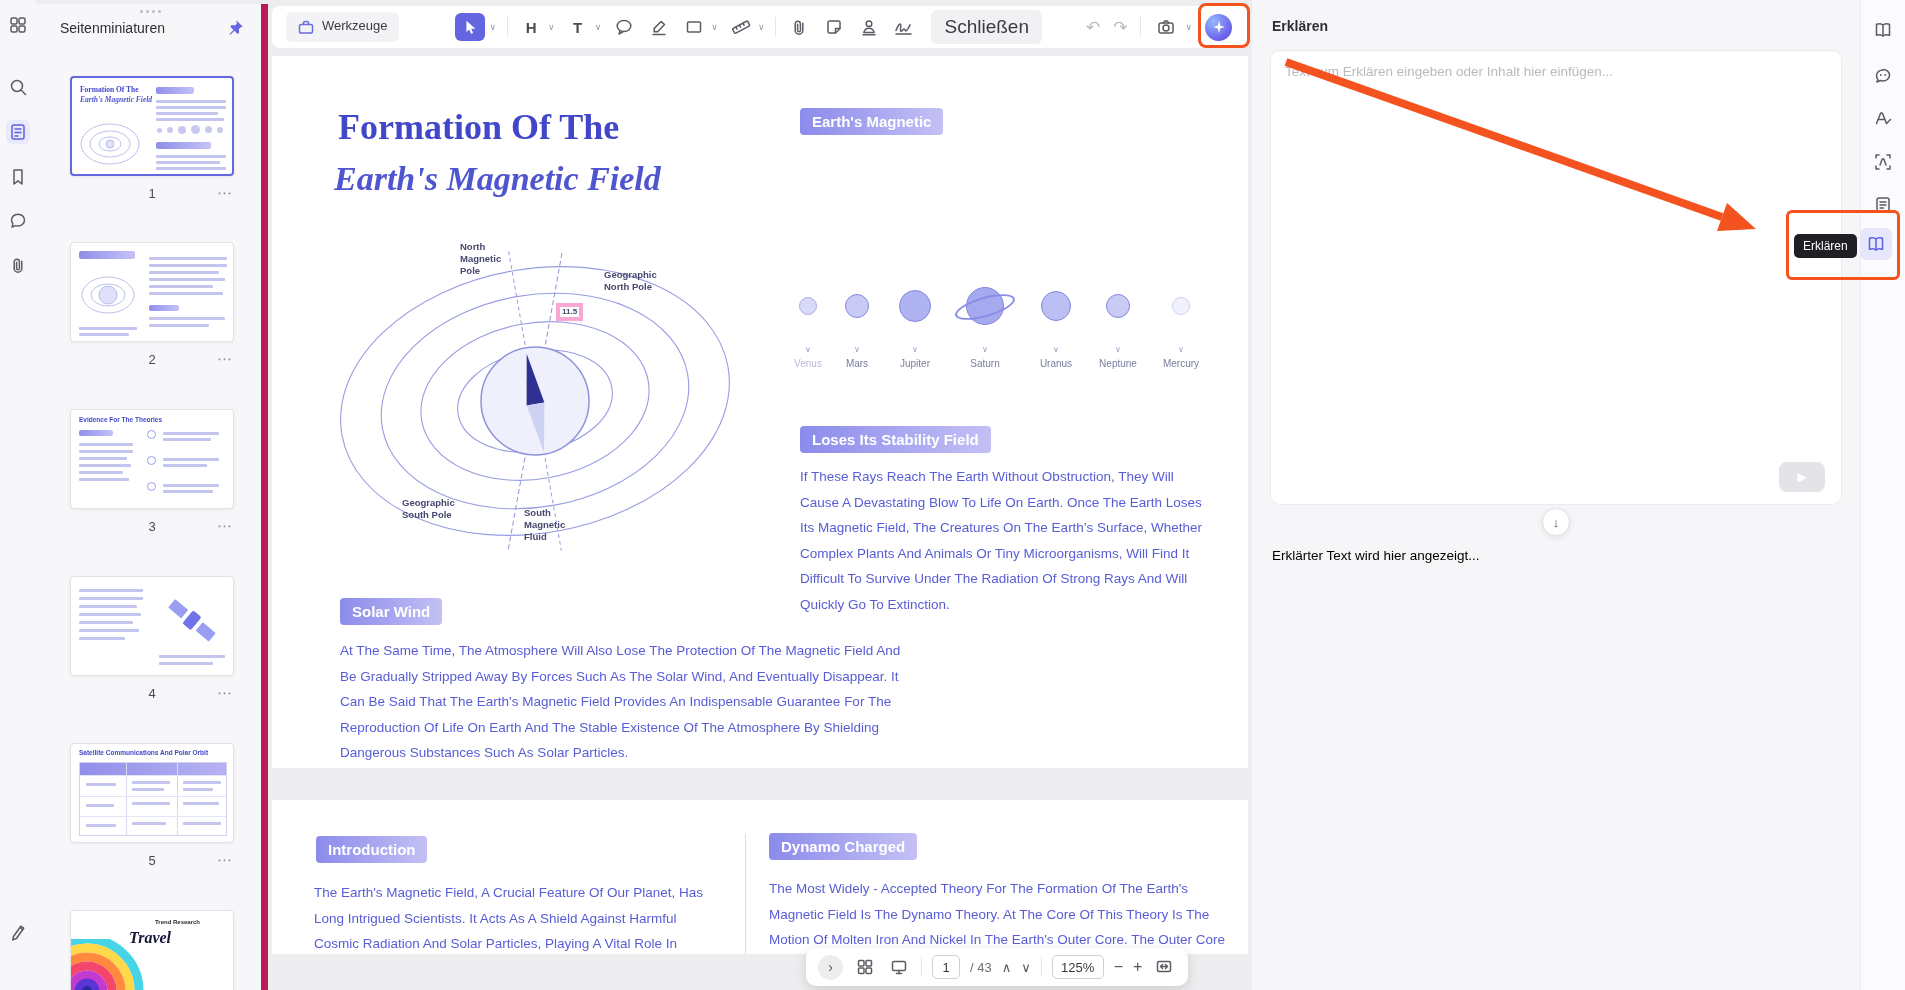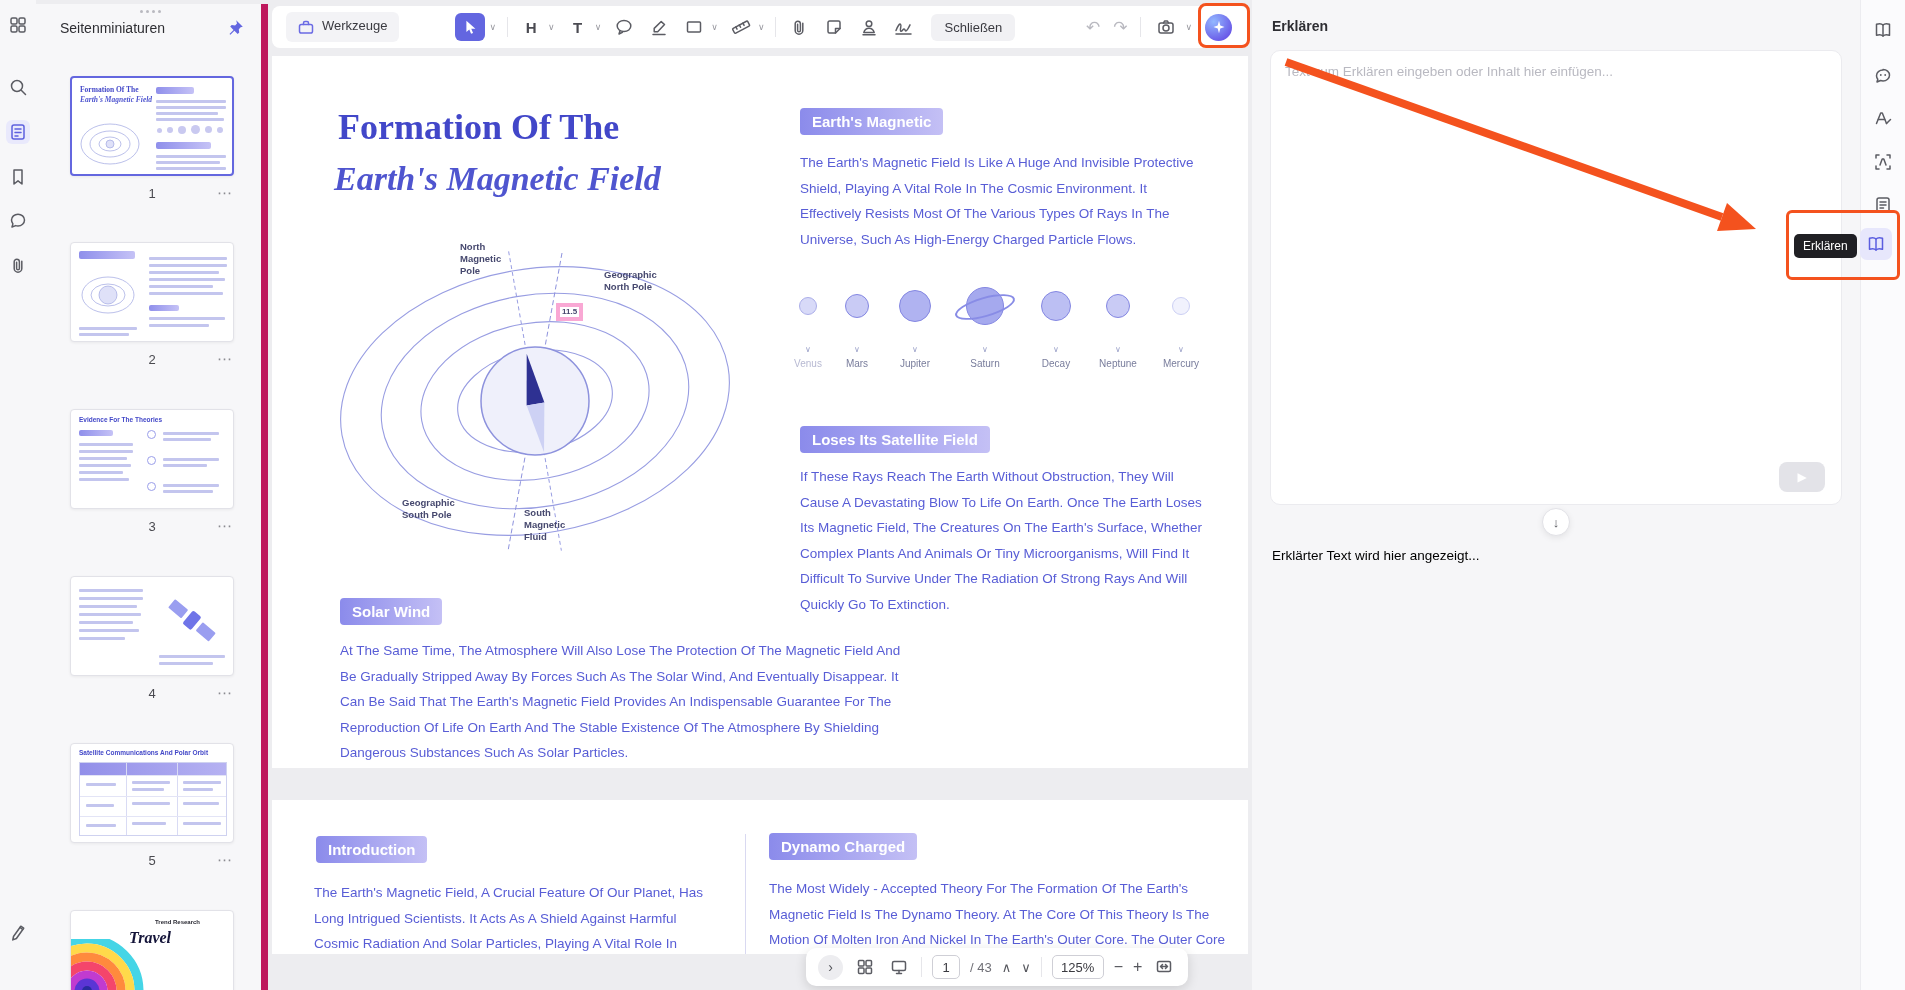--- a/index.html
+++ b/index.html
@@ -32,21 +32,21 @@
 .mdot{position:absolute;border-radius:50%;background:#c9c9f0}
 
 .tbar{position:absolute;left:272px;top:6px;width:976px;height:42px;background:#fff;border-radius:8px;z-index:10;display:flex;align-items:center}
 .tb-chip{display:flex;gap:7px;background:#f3f3f6;border-radius:6px;padding:6px 11px;font-size:13px;color:#3a3a40;margin-left:14px;cursor:pointer}
 .tb-tools{display:flex;align-items:center;gap:11px;margin-left:56px}
 .tool{display:flex;align-items:center;justify-content:center;width:24px;height:24px;cursor:pointer}
 .tool.sel-active{width:30px;height:28px;background:#6366e0;border-radius:6px}
 .caret{font-size:9px;color:#97979e;margin-left:-6px;cursor:pointer}
 .vd{width:1px;height:20px;background:#e6e6ea}
 .tb-letter{font-size:15px;font-weight:700;color:#4b4b52;cursor:pointer}
-.tb-close{background:#f1f1f4;border-radius:6px;padding:6px 13px;font-size:13px;color:#3a3a40;cursor:pointer;margin-left:4px}
+.tb-close{background:#f1f1f4;border-radius:6px;padding:6px 13px;font-size:19px;color:#3a3a40;cursor:pointer;margin-left:4px}
 .tb-right{position:absolute;right:16px;display:flex;align-items:center;gap:13px}
 .glyph-btn{font-size:17px;color:#b9b9c0;cursor:pointer;line-height:1}
 .ai-btn{width:27px;height:27px;border-radius:50%;background:radial-gradient(circle at 32% 28%,#92b8ff,#6a5ae8 75%);display:flex;align-items:center;justify-content:center;cursor:pointer}
 
 .page{position:absolute;left:272px;width:976px;background:#fff}
 .page1{top:56px;height:712px}
 .page2{top:800px;height:154px;overflow:hidden}
 .doc-title1{position:absolute;left:66px;top:50px;font-family:"Liberation Serif",serif;font-weight:700;font-size:36px;color:#4247c9}
 .doc-title2{position:absolute;left:62px;top:104px;font-family:"Liberation Serif",serif;font-style:italic;font-weight:600;font-size:34px;color:#4f55cf}
 .chip{position:absolute;display:inline-block;background:linear-gradient(90deg,#8b8beb,#c4c0f5);color:#fff;font-weight:700;font-size:15px;padding:5px 12px;border-radius:4px}
@@ -465,21 +465,20 @@
         </g>
       </svg>
       <div class="dlabel" style="left:150px;top:0;width:60px">North Magnetic Pole</div>
       <div class="dlabel" style="left:294px;top:28px;width:66px">Geographic North Pole</div>
       <div class="dlabel" style="left:246px;top:62px;font-size:8px;border:4px solid #f9a8d4;padding:0 2px;background:#fff">11.5</div>
       <div class="dlabel" style="left:92px;top:256px;width:66px">Geographic South Pole</div>
       <div class="dlabel" style="left:214px;top:266px;width:56px">South Magnetic Fluid</div>
     </div>
 
     <div class="chip" style="left:528px;top:52px">Earth's Magnetic</div>
-    <div class="para" style="left:528px;top:94px;width:400px">The Earth's Magnetic Field Is Like A Huge And Invisible Protective Shield, Playing A Vital Role In The Cosmic Environment. It Effectively Resists Most Of The Various Types Of Rays In The Universe, Such As High-Energy Charged Particle Flows.</div>
 
     <div>
       <div class="planet pl0" style="left:504px">
         <div class="ballwrap">
             <div class="ball"></div>
           </div>
         <span class="ptick">∨</span>
         <span class="plabel">Venus</span>
       </div>
       <div class="planet pl1" style="left:553px">
@@ -501,39 +500,39 @@
             <div class="ball"></div>
           </div>
         <span class="ptick">∨</span>
         <span class="plabel">Saturn</span>
       </div>
       <div class="planet pl4" style="left:752px">
         <div class="ballwrap">
             <div class="ball"></div>
           </div>
         <span class="ptick">∨</span>
-        <span class="plabel">Decay</span>
+        <span class="plabel">Uranus</span>
       </div>
       <div class="planet pl5" style="left:814px">
         <div class="ballwrap">
             <div class="ball"></div>
           </div>
         <span class="ptick">∨</span>
         <span class="plabel">Neptune</span>
       </div>
       <div class="planet pl6" style="left:877px">
         <div class="ballwrap">
             <div class="ball"></div>
           </div>
         <span class="ptick">∨</span>
         <span class="plabel">Mercury</span>
       </div>
     </div>
 
-    <div class="chip" style="left:528px;top:370px">Loses Its Satellite Field</div>
+    <div class="chip" style="left:528px;top:370px">Loses Its Stability Field</div>
     <div class="para" style="left:528px;top:408px;width:402px">If These Rays Reach The Earth Without Obstruction, They Will Cause A Devastating Blow To Life On Earth. Once The Earth Loses Its Magnetic Field, The Creatures On The Earth's Surface, Whether Complex Plants And Animals Or Tiny Microorganisms, Will Find It Difficult To Survive Under The Radiation Of Strong Rays And Will Quickly Go To Extinction.</div>
 
     <div class="chip" style="left:68px;top:542px">Solar Wind</div>
     <div class="para" style="left:68px;top:582px;width:566px">At The Same Time, The Atmosphere Will Also Lose The Protection Of The Magnetic Field And Be Gradually Stripped Away By Forces Such As The Solar Wind, And Eventually Disappear. It Can Be Said That The Earth's Magnetic Field Provides An Indispensable Guarantee For The Reproduction Of Life On Earth And The Stable Existence Of The Atmosphere By Shielding Dangerous Substances Such As Solar Particles.</div>
   </div>
 
   <div class="page page2">
     <div class="chip" style="left:44px;top:36px">Introduction</div>
     <div class="para" style="left:42px;top:80px;width:408px">The Earth's Magnetic Field, A Crucial Feature Of Our Planet, Has Long Intrigued Scientists. It Acts As A Shield Against Harmful Cosmic Radiation And Solar Particles, Playing A Vital Role In Protecting Life On Earth And Maintaining The Stability Of The Atmosphere. Understanding Its Formation</div>
     <div class="vsep" style="left:473px;top:34px;height:156px"></div>

